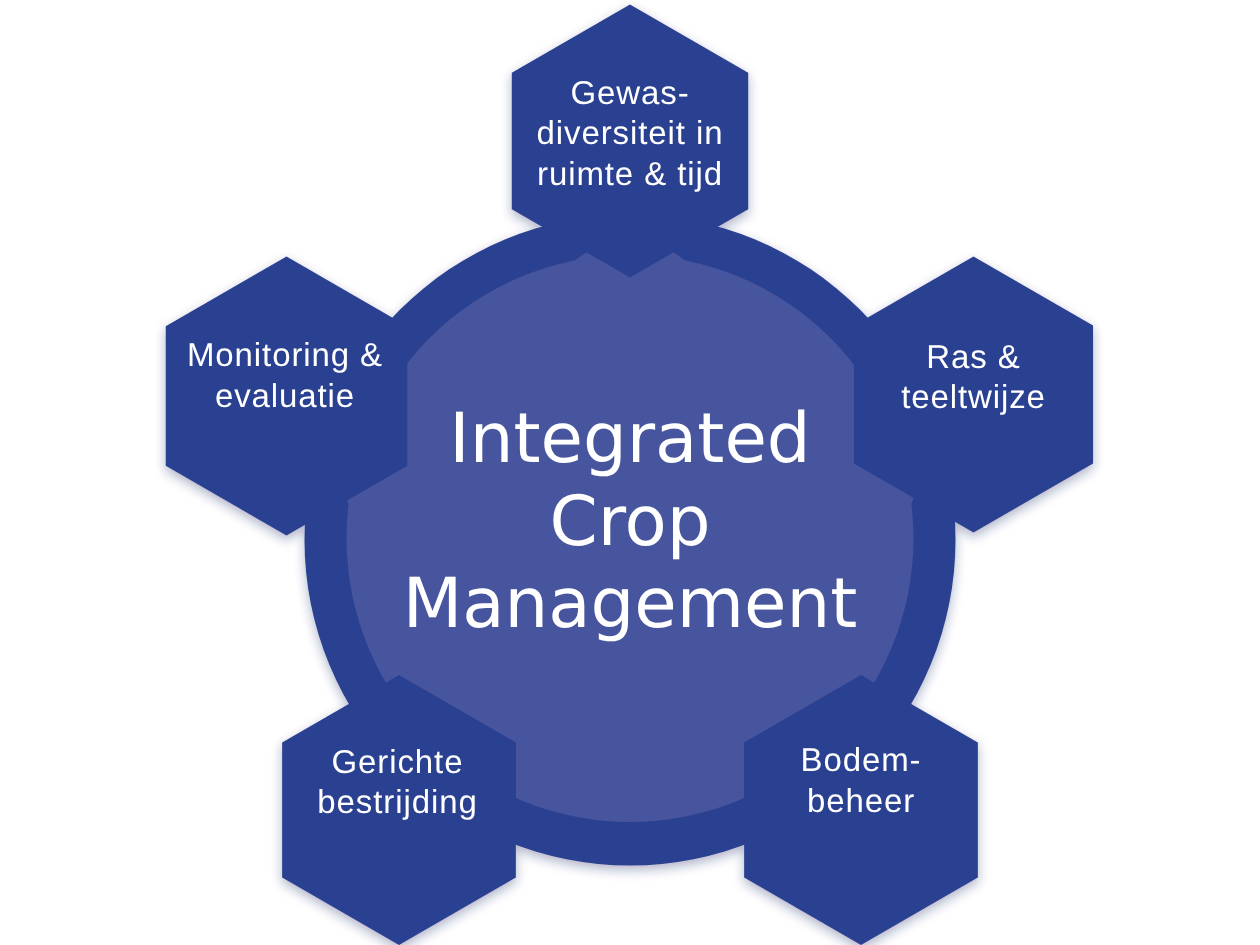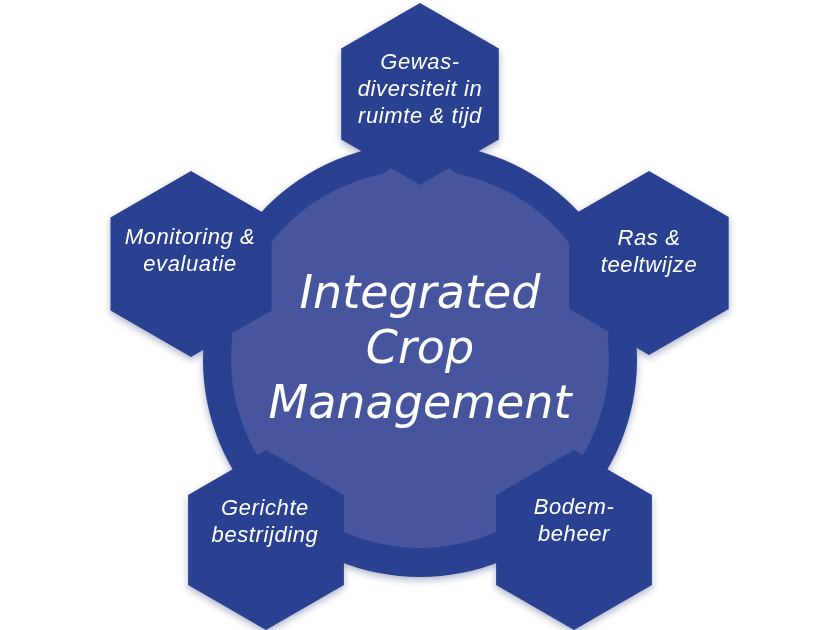--- a/index.html
+++ b/index.html
@@ -8,21 +8,20 @@
     width: 840px;
     height: 630px;
     background: #ffffff;
     overflow: hidden;
   }
   .diagram-wrap {
     position: relative;
     width: 840px;
     height: 630px;
     font-family: "Liberation Sans", sans-serif;
-    font-style: italic;
   }
   svg { display: block; }
   .hex-label {
     font-family: "Liberation Sans", sans-serif;
     font-size: 22px;
     letter-spacing: 0.6px;
     font-weight: 400;
   }
   .center-title {
     font-family: "DejaVu Sans", sans-serif;

